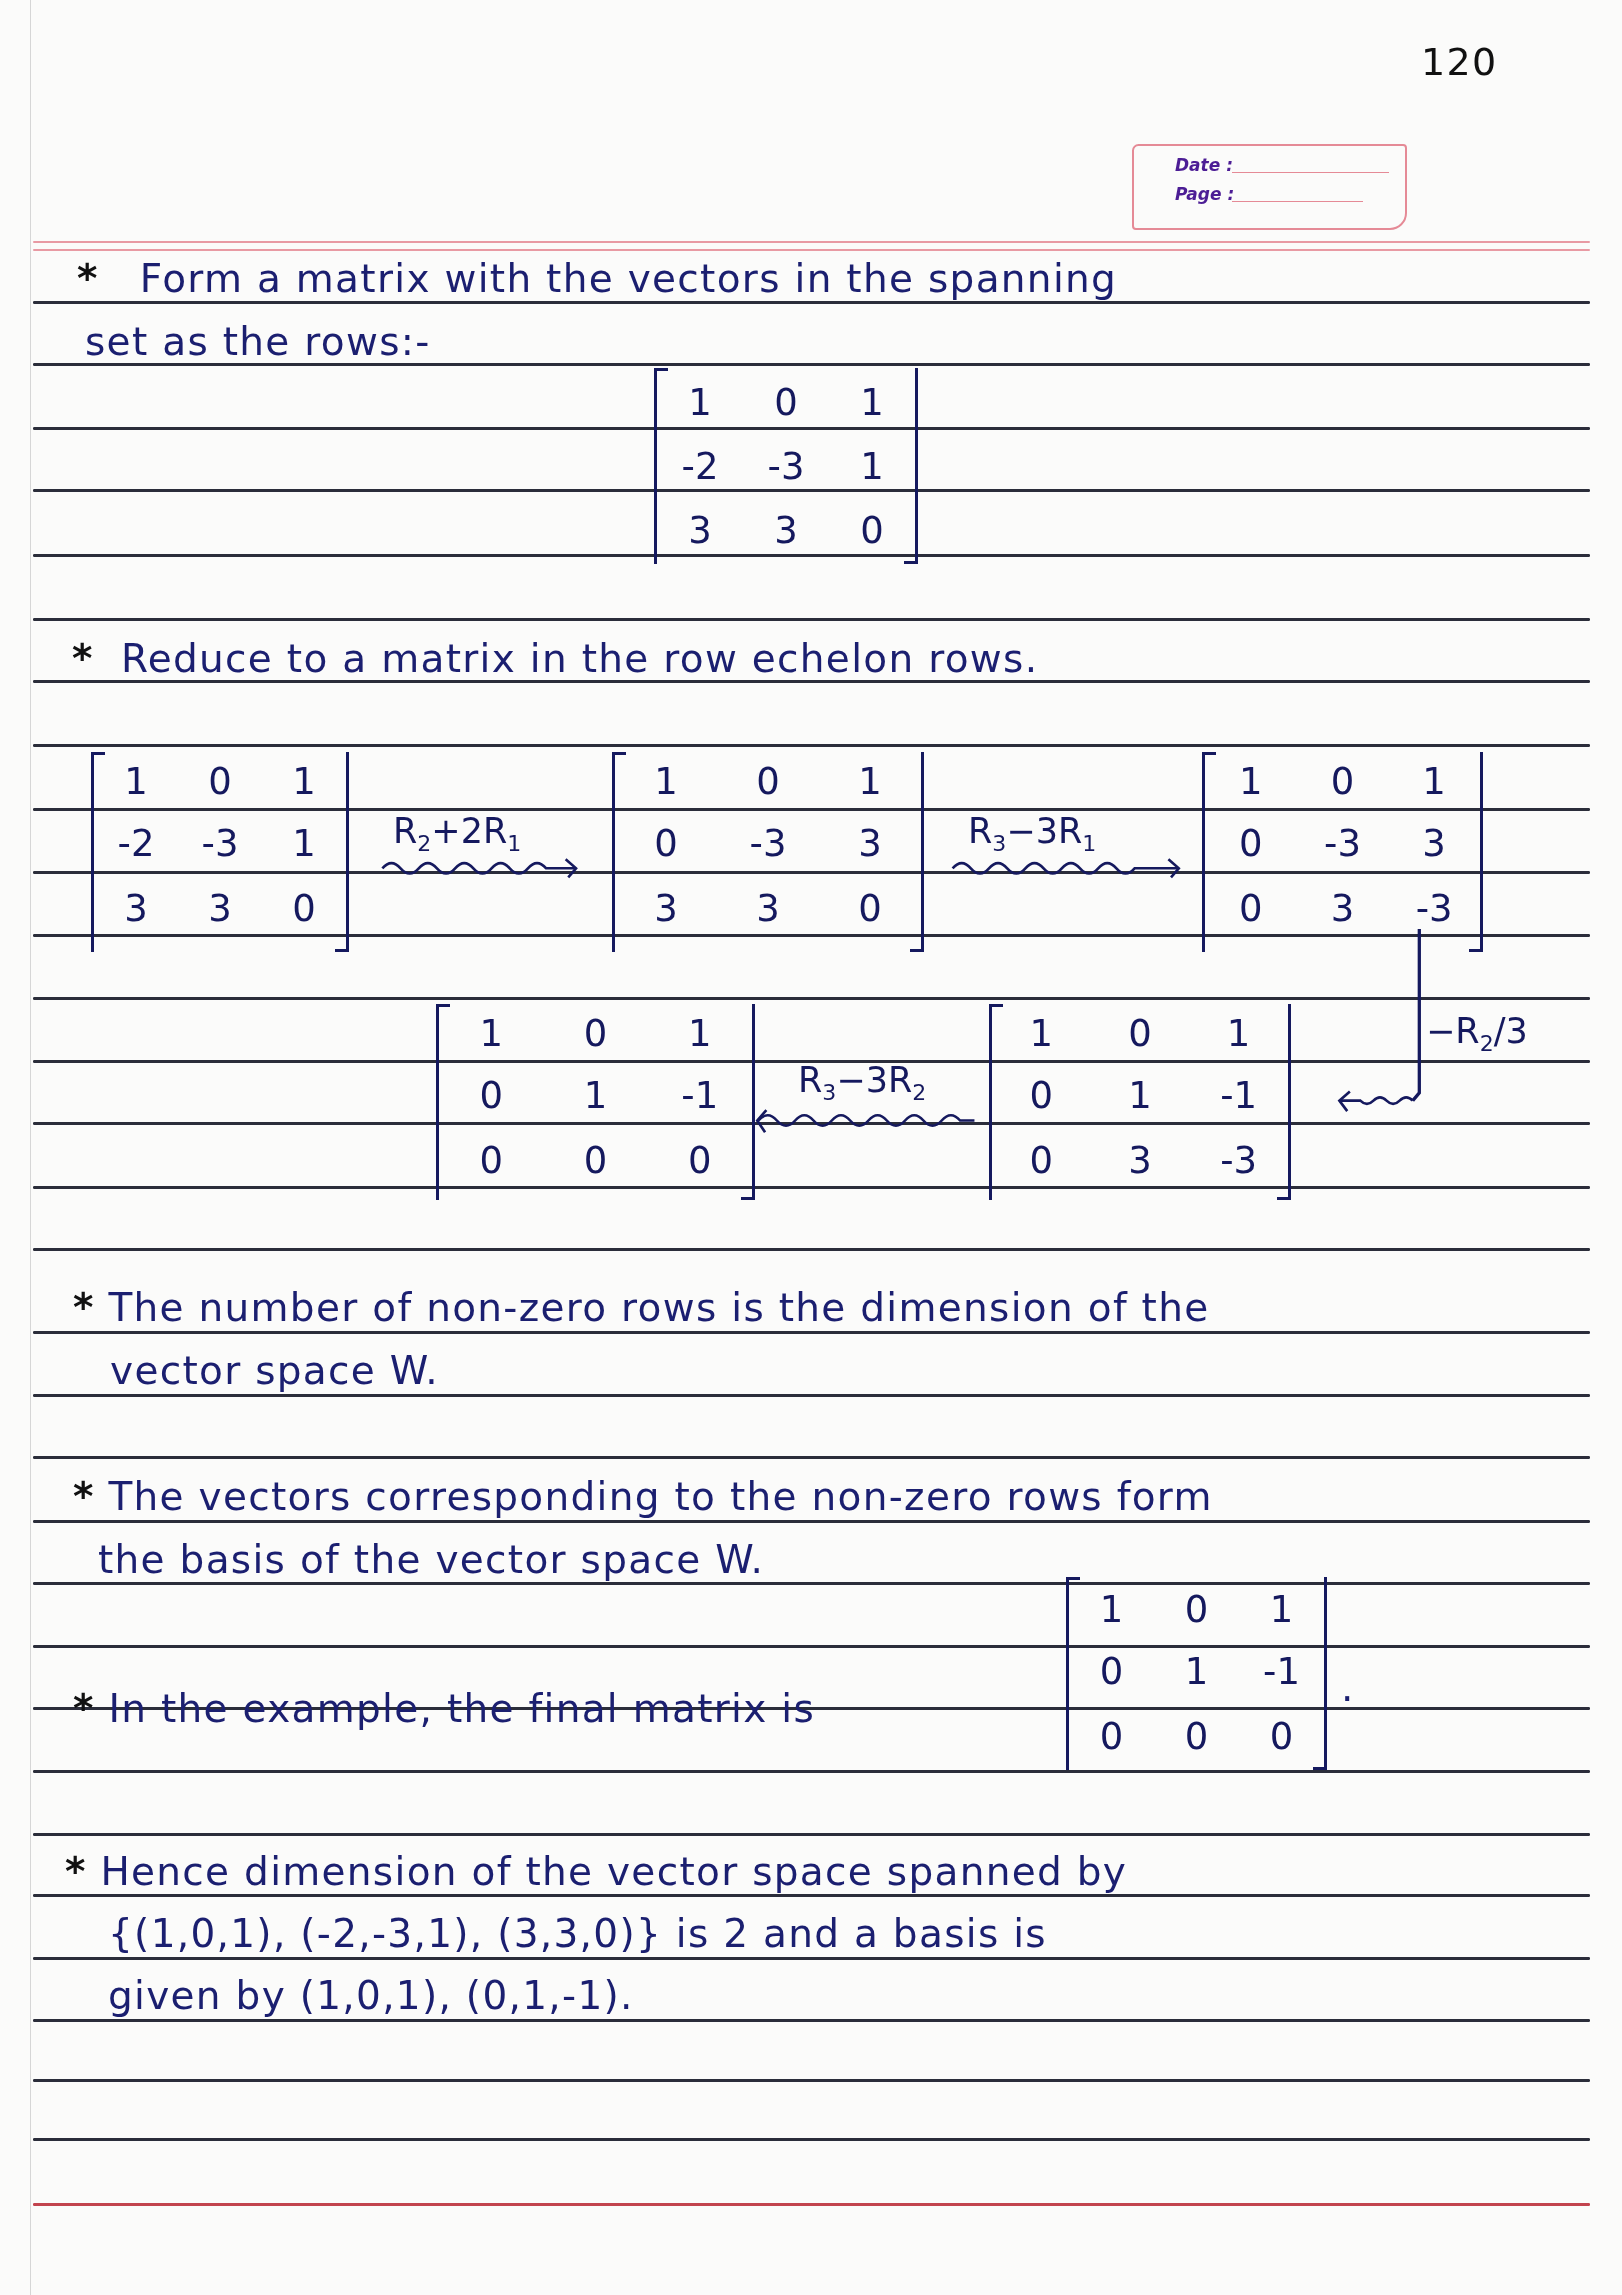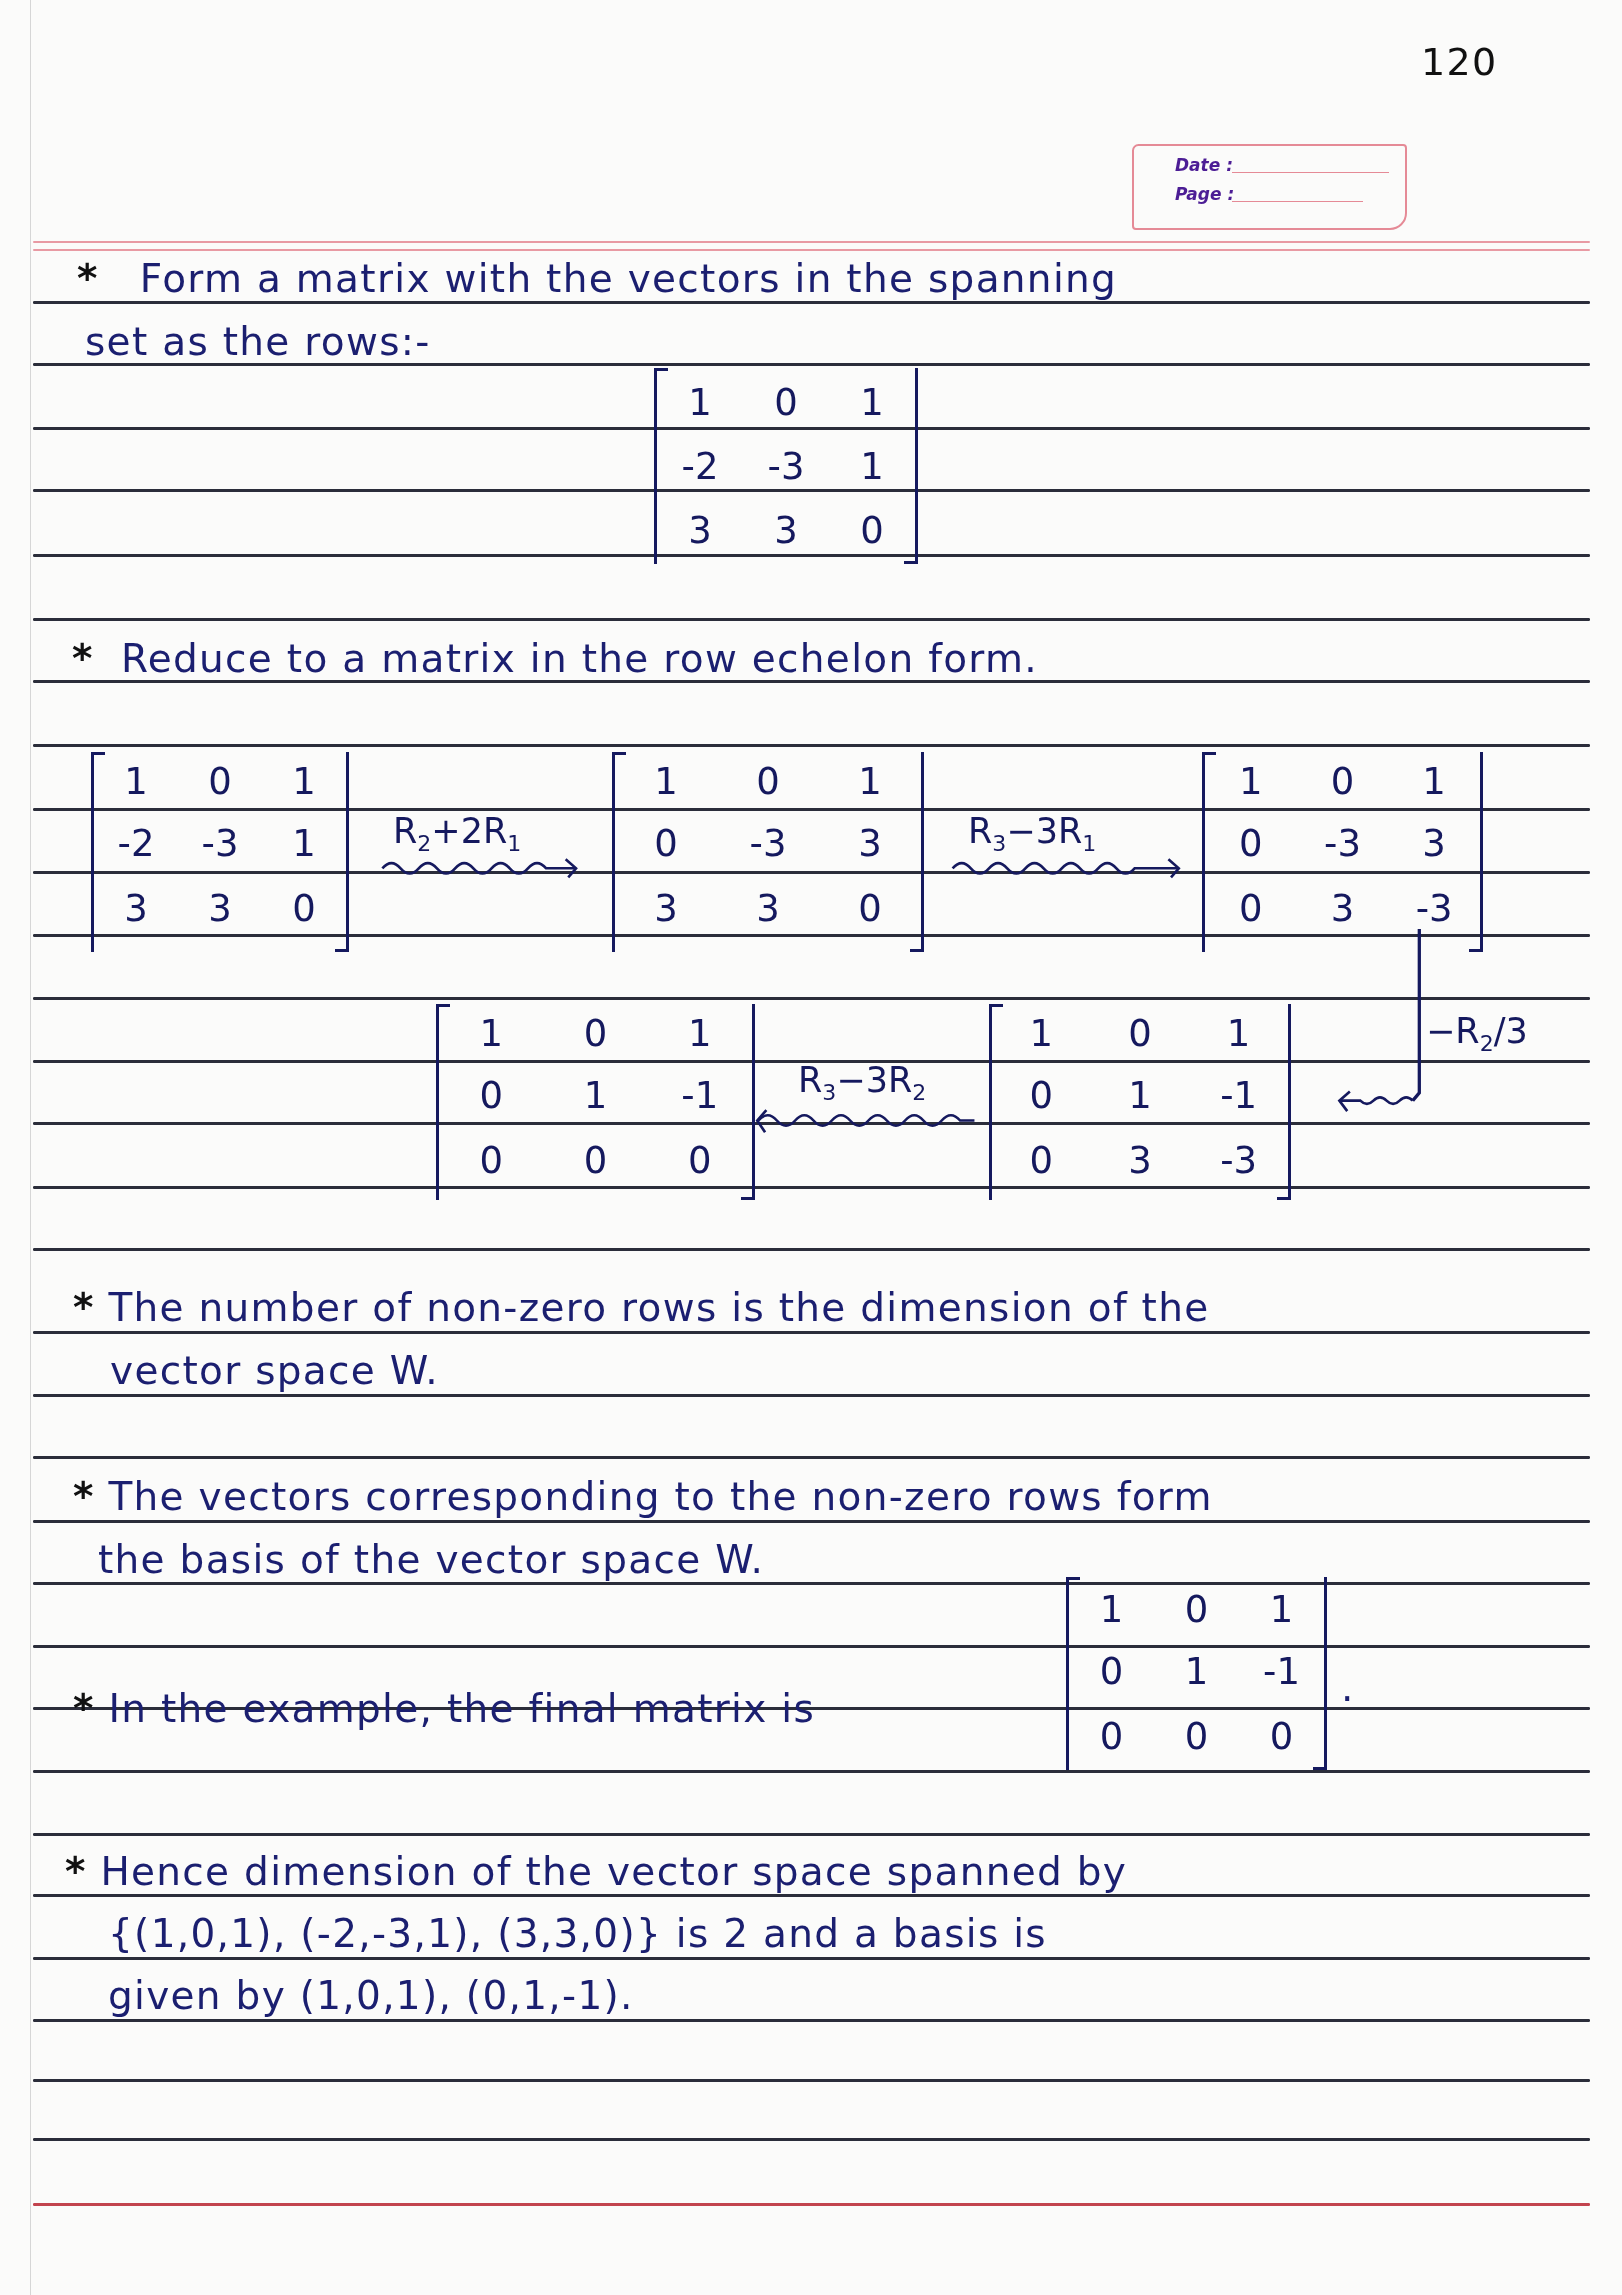--- a/index.html
+++ b/index.html
@@ -97,21 +97,21 @@
   </div>
   <div class="mrow" style="top:131px;height:62px;">
     <span class="cell">3</span>
     <span class="cell">3</span>
     <span class="cell">0</span>
   </div>
 </div>
 
 <div class="hw" style="left:72px;top:636px;">
   <span class="star">*</span>&nbsp;
-  <span>Reduce to a matrix in the row echelon form.</span>
+  <span>Reduce to a matrix in the row echelon rows.</span>
 </div>
 
 <div class="matrix" style="left:91px;top:752px;width:252px;height:200px;">
   <div class="mrow" style="top:0;height:59px;">
       <span class="cell">1</span>
       <span class="cell">0</span>
       <span class="cell">1</span>
     </div>
   <div class="mrow" style="top:62px;height:59px;">
       <span class="cell">-2</span>

